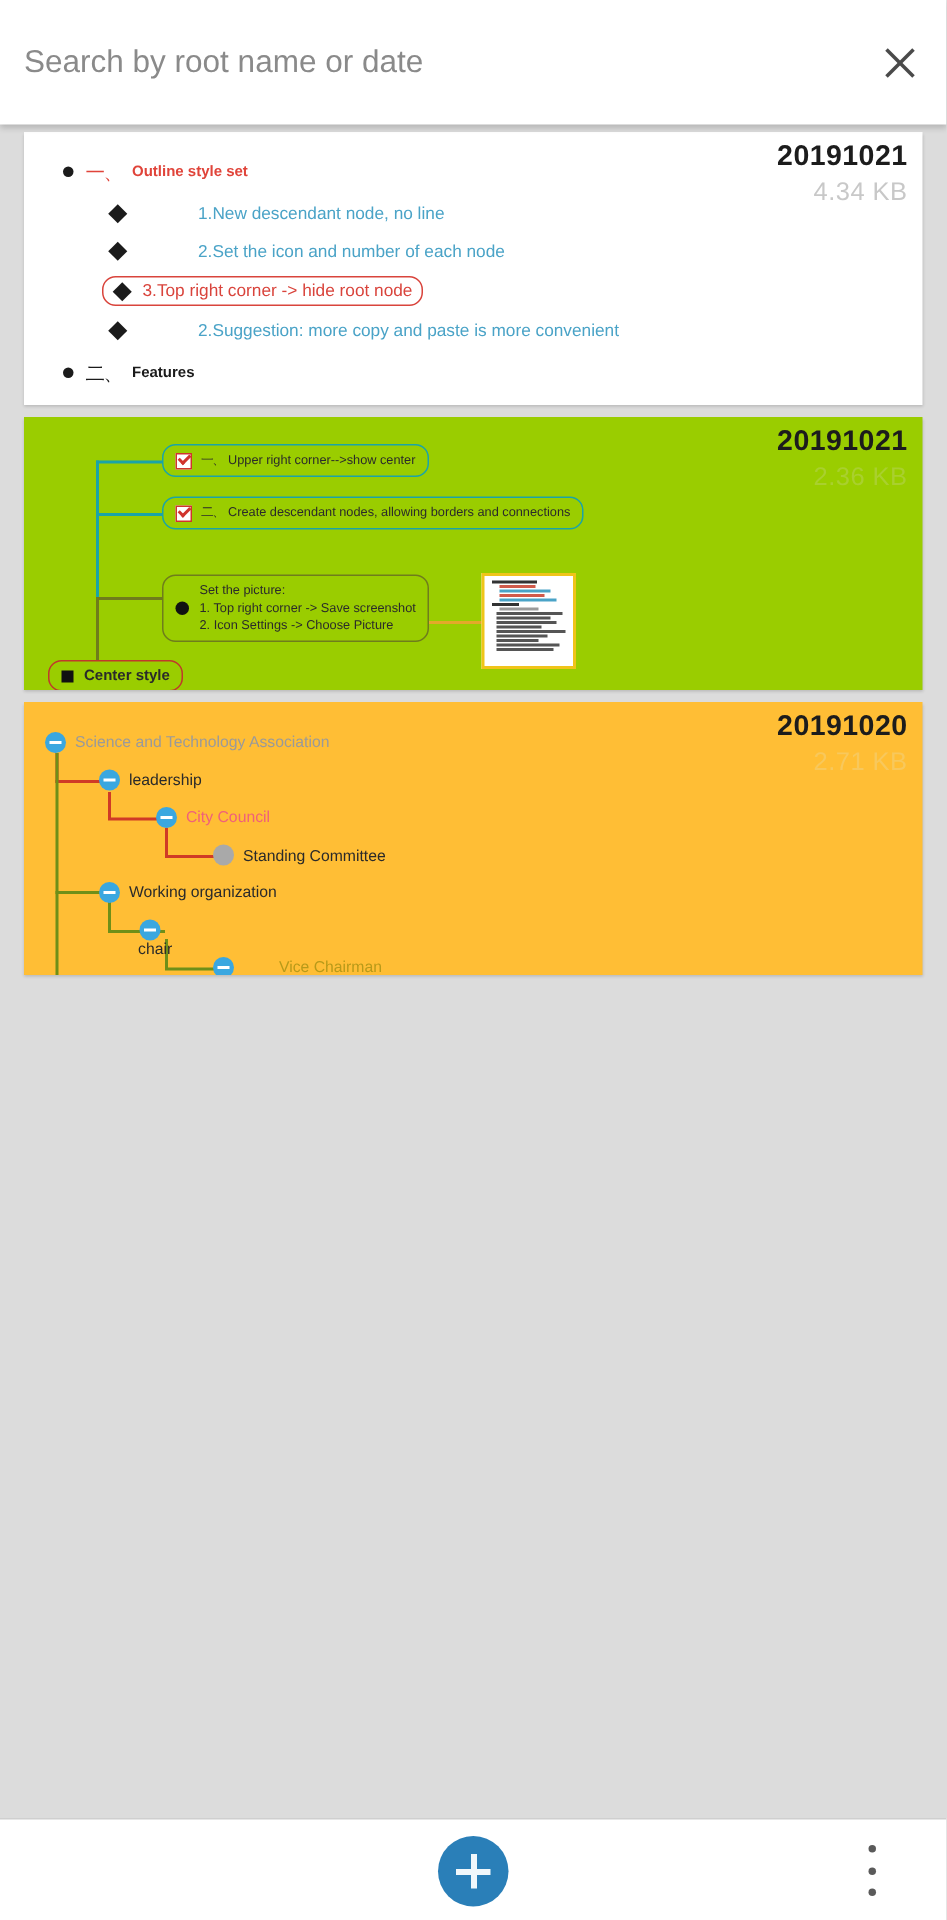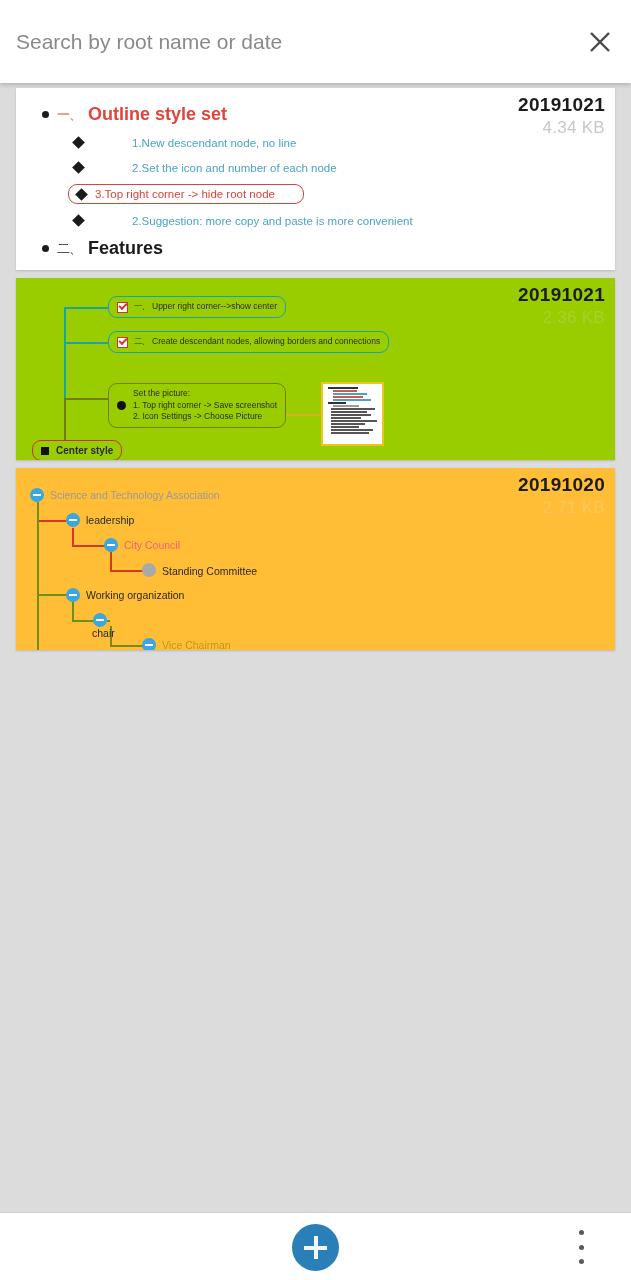--- a/index.html
+++ b/index.html
@@ -74,29 +74,29 @@
     width: 7px; height: 7px; border-radius: 50%;
     background: #1b1b1b; margin-right: 8px; flex: none;
   }
   .bullet-diamond {
     width: 9px; height: 9px; background: #1b1b1b;
     transform: rotate(45deg); margin-right: 9px; flex: none;
   }
   .cn-num { font-size: 13px; margin-right: 7px; flex: none; letter-spacing: -1px; }
   .cn-num.red { color: #e0443a; }
   .cn-num.dark { color: #1b1b1b; }
-  .ol-title { font-size: 18px; font-weight: bold; white-space: nowrap; }
+  .ol-title { font-size: 10px; font-weight: bold; white-space: nowrap; }
   .ol-title.red { color: #e0443a; }
   .ol-title.dark { color: #1b1b1b; }
   .ol-sub { font-size: 11.5px; color: #4aa3c7; white-space: nowrap; }
   .ol-sub.red { color: #d9443c; }
   .ol-boxed {
     display: inline-flex; align-items: center;
     border: 1.6px solid #d9443c; border-radius: 9px;
-    padding: 3px 28px 3px 8px;
+    padding: 3px 6px 3px 8px;
   }
 
   
   .mm { position: absolute; inset: 0; }
   .mm-node {
     position: absolute;
     display: flex; align-items: center;
     border-radius: 9px;
     padding: 4px 8px;
     white-space: nowrap;
@@ -359,21 +359,21 @@
         <div class="org-node" style="left:50px; top:120px;">
           <span class="org-icon"></span>
           <span class="org-text t-dark">Working organization</span>
         </div>
 
         <div class="org-node" style="left:76px; top:145px;flex-direction:column;">
           <span class="org-icon"></span>
           <span class="org-text t-dark">chair</span>
         </div>
 
-        <div class="org-node" style="left:126px; top:170px;">
+        <div class="org-node" style="left:126px; top:170px;gap:24px;">
           <span class="org-icon"></span>
           <span class="org-text t-olive">Vice Chairman</span>
         </div>
       </div>
     </div>
 
   </div>
 
   <div class="bottombar">
     <button class="fab"></button>

